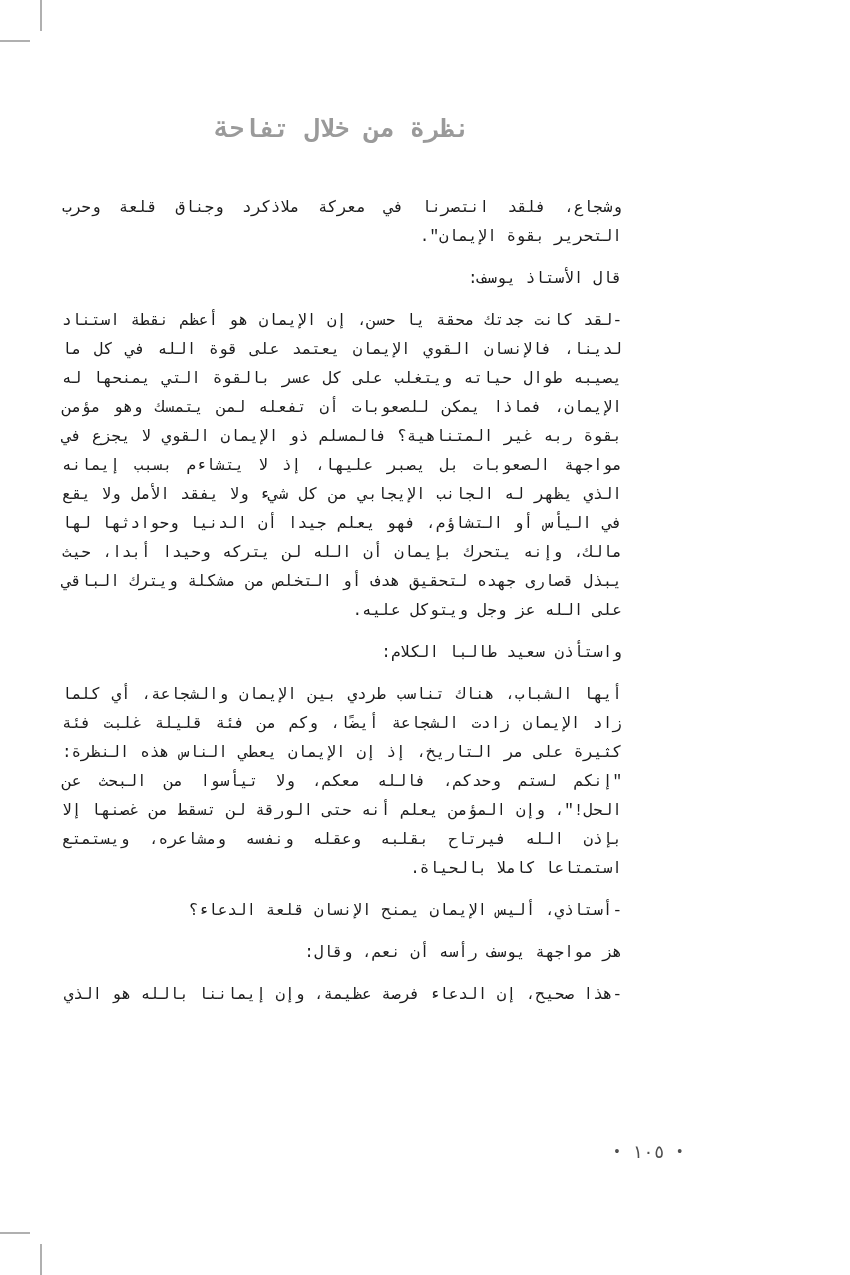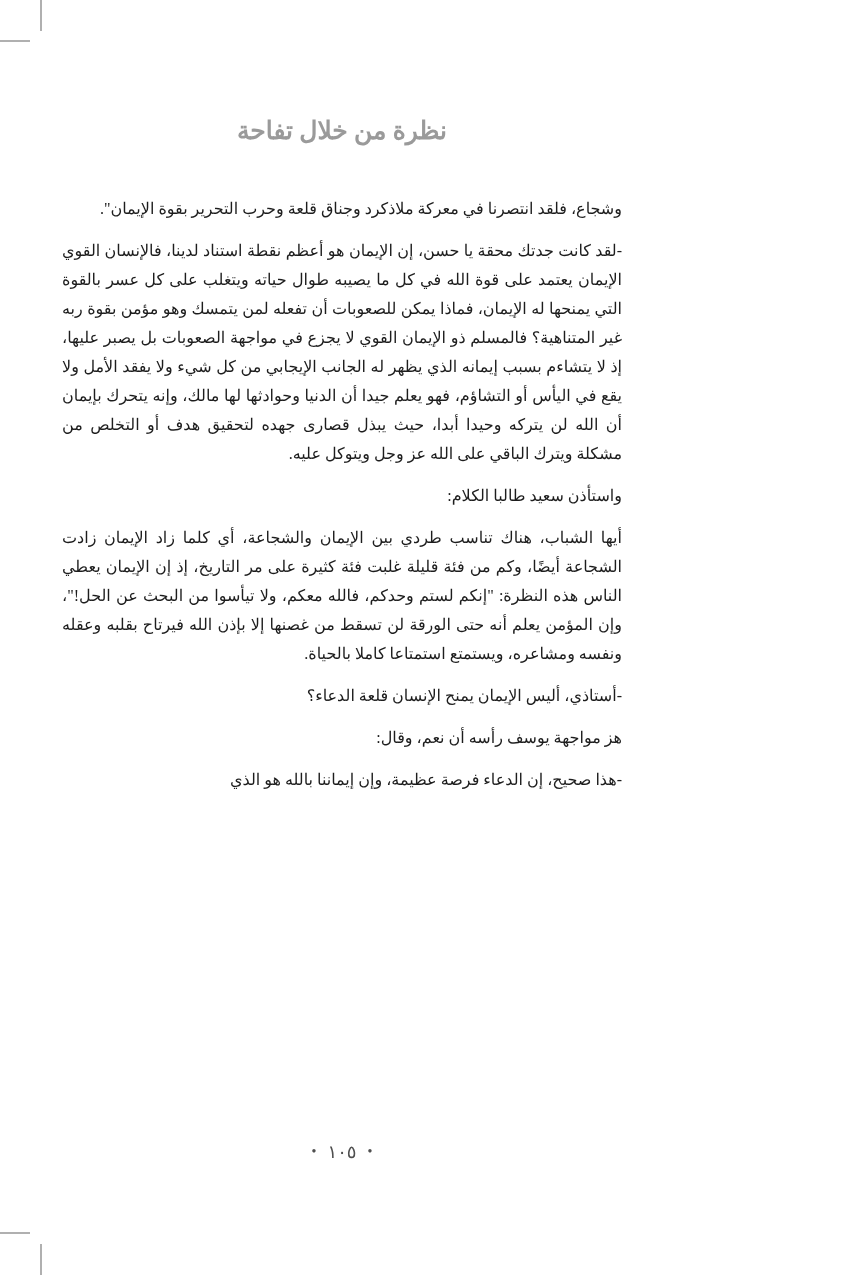--- a/index.html
+++ b/index.html
@@ -1,20 +1,20 @@
 <!DOCTYPE html>
 <html style="--color-background: #ffffff; --color-title: #9a9a9a; --color-body-text: #1d1d1d; --color-footer: #4f4f4f; --color-crop-mark: #b0b0b0; --color-crop-mark-dark: #6f6f6f;"><head>
 <meta charset="utf-8">
 <style>
   html, body { margin:0; padding:0; background:#ffffff; }
   .page {
     position:relative; width:684px; height:1275px;
     background:var(--color-background,#ffffff);
     overflow:hidden;
-    font-family:Liberation Serif, serif;
+    font-family:Liberation Mono, monospace;
   }
   
   .mark { position:absolute; background:var(--color-crop-mark,#b0b0b0); }
   .mark.dark { background:var(--color-crop-mark-dark,#6f6f6f); }
   .mark.v { width:2px; height:31px; }
   .mark.h { width:30px; height:2px; }
   .tl-v { left:40px;  top:0; }
   .tl-h { left:0;     top:40px; }
   .tr-v { left:807px; top:0; height:29px; }
   .tr-h { left:820px; top:41px; }
@@ -34,21 +34,20 @@
     color:var(--color-title,#9a9a9a);
   }
   .para {
     margin:0 0 13px 0;
     font-size:16px; line-height:29px;
     color:var(--color-body-text,#1d1d1d);
     text-align:justify;
   }
   .footer {
     position:absolute; top:1141px; left:0; right:0;
-    text-align:center;
     color:var(--color-footer,#4f4f4f);
     direction:rtl;
   }
   .footer .dot { font-size:14px; vertical-align:2px; }
   .footer .num { margin:0 11px; font-size:18px; letter-spacing:2px; }
 </style>
 </head>
 <body>
 
 <div class="page">
@@ -59,20 +58,21 @@
   <div class="mark h tr-h"></div>
   <div class="mark h bl-h"></div>
   <div class="mark v bl-v"></div>
   <div class="mark h br-h"></div>
   <div class="mark v dark br-v"></div>
 
   <div class="content" lang="ar" dir="rtl">
     <h1 class="chapter-title">نظرة من خلال تفاحة</h1>
 
     <p class="para">وشجاع، فلقد انتصرنا في معركة ملاذكرد وجناق قلعة وحرب التحرير بقوة الإيمان".</p>
+    <p class="para">قال الأستاذ يوسف:</p>
     <p class="para">-لقد كانت جدتك محقة يا حسن، إن الإيمان هو أعظم نقطة استناد لدينا، فالإنسان القوي الإيمان يعتمد على قوة الله في كل ما يصيبه طوال حياته ويتغلب على كل عسر بالقوة التي يمنحها له الإيمان، فماذا يمكن للصعوبات أن تفعله لمن يتمسك وهو مؤمن بقوة ربه غير المتناهية؟ فالمسلم ذو الإيمان القوي لا يجزع في مواجهة الصعوبات بل يصبر عليها، إذ لا يتشاءم بسبب إيمانه الذي يظهر له الجانب الإيجابي من كل شيء ولا يفقد الأمل ولا يقع في اليأس أو التشاؤم، فهو يعلم جيدا أن الدنيا وحوادثها لها مالك، وإنه يتحرك بإيمان أن الله لن يتركه وحيدا أبدا، حيث يبذل قصارى جهده لتحقيق هدف أو التخلص من مشكلة ويترك الباقي على الله عز وجل ويتوكل عليه.</p>
     <p class="para">واستأذن سعيد طالبا الكلام:</p>
     <p class="para">أيها الشباب، هناك تناسب طردي بين الإيمان والشجاعة، أي كلما زاد الإيمان زادت الشجاعة أيضًا، وكم من فئة قليلة غلبت فئة كثيرة على مر التاريخ، إذ إن الإيمان يعطي الناس هذه النظرة: "إنكم لستم وحدكم، فالله معكم، ولا تيأسوا من البحث عن الحل!"، وإن المؤمن يعلم أنه حتى الورقة لن تسقط من غصنها إلا بإذن الله فيرتاح بقلبه وعقله ونفسه ومشاعره، ويستمتع استمتاعا كاملا بالحياة.</p>
     <p class="para">-أستاذي، أليس الإيمان يمنح الإنسان قلعة الدعاء؟</p>
     <p class="para">هز مواجهة يوسف رأسه أن نعم، وقال:</p>
     <p class="para">-هذا صحيح، إن الدعاء فرصة عظيمة، وإن إيماننا بالله هو الذي</p>
   </div>
 
   <div class="footer">
     <span class="dot">•</span><span class="num">١٠٥</span><span class="dot">•</span>

